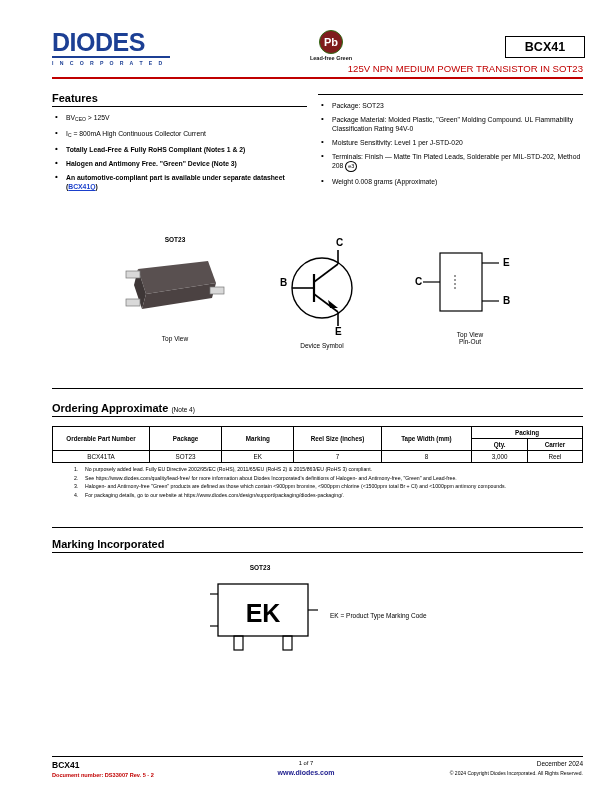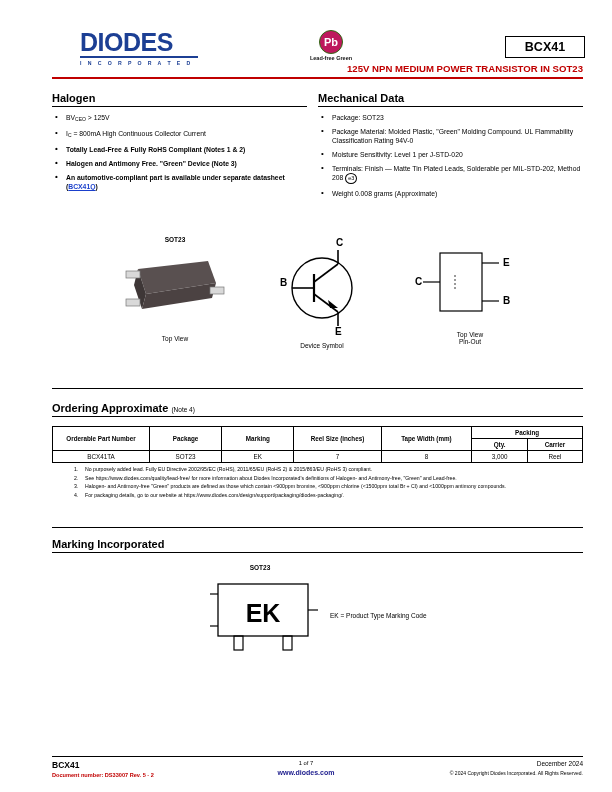--- a/index.html
+++ b/index.html
@@ -7,49 +7,49 @@
     width:612px;height:792px;
     background:#ffffff;
     font-family:"Liberation Sans", sans-serif;
     color:#000;
     position:relative;
     overflow:hidden;
   }
   .page{position:relative;width:612px;height:792px;}
 
   
-  .logo{position:absolute;left:52px;top:30px;width:120px;margin-left:28px;}
+  .logo{position:absolute;left:52px;top:30px;width:120px;}
   .logo-text{
     font-family:"Liberation Sans", sans-serif;
     font-weight:bold;font-size:25px;letter-spacing:-0.5px;color:#1c3f94;
     line-height:25px;
   }
   .logo-sub{
     font-size:5.2px;letter-spacing:2.4px;color:#1c3f94;font-weight:bold;
     margin-top:2px;
   }
   .logo-rule{height:2px;background:#1c3f94;margin-top:1px;width:118px;}
 
   .pbfree{position:absolute;left:296px;top:30px;width:70px;text-align:center;}
   .pbfree .circle{
     width:22px;height:22px;border-radius:50%;
-    background:#be185d;margin:0 auto;
+    background:#7f1d1d;margin:0 auto;
     color:#fff;font-size:11px;font-weight:bold;line-height:22px;
     border:1px solid #2f6b14;
   }
   .pbfree .cap{font-size:5.5px;font-weight:bold;margin-top:1px;color:#111;}
 
   .partbox{
     position:absolute;left:505px;top:36px;width:78px;height:20px;
     border:1px solid #000;text-align:center;
     font-size:12.5px;font-weight:bold;line-height:20px;
   }
   .title-line{
     position:absolute;left:52px;top:63px;width:531px;text-align:right;
-    font-size:9.6px;font-weight:bold;color:#c00000;
+    font-size:9.6px;font-weight:normal;color:#c00000;
   }
   .title-rule{position:absolute;left:52px;top:77px;width:531px;height:2px;background:#c00000;}
 
   
   .sec{position:absolute;}
   .sec-title{font-size:11px;font-weight:bold;}
   .sec-rule{height:1px;background:#000;margin-top:2px;}
 
   .bullets{margin:6px 0 0 0;padding:0;list-style:none;}
   .bullets li{
@@ -106,33 +106,32 @@
   <div class="pbfree">
     <div class="circle">Pb</div>
     <div class="cap">Lead-free Green</div>
   </div>
 
   <div class="partbox">BCX41</div>
   <div class="title-line">125V NPN MEDIUM POWER TRANSISTOR IN SOT23</div>
   <div class="title-rule"></div>
 
   <div class="sec" style="left:52px;top:92px;width:255px;">
-    <div class="sec-title">Halogen</div>
+    <div class="sec-title">Features</div>
     <div class="sec-rule"></div>
     <ul class="bullets">
       <li>BV<span class="sub">CEO</span> &gt; 125V</li>
       <li>I<span class="sub">C</span> = 800mA High Continuous Collector Current</li>
       <li class="b">Totally Lead-Free &amp; Fully RoHS Compliant (Notes 1 &amp; 2)</li>
       <li class="b">Halogen and Antimony Free. "Green" Device (Note 3)</li>
       <li class="b">An automotive-compliant part is available under separate datasheet (<a class="lnk" href="#">BCX41Q</a>)</li>
     </ul>
   </div>
 
   <div class="sec" style="left:318px;top:92px;width:265px;">
-    <div class="sec-title">Mechanical Data</div>
     <div class="sec-rule"></div>
     <ul class="bullets">
       <li>Package: SOT23</li>
       <li>Package Material: Molded Plastic, "Green" Molding Compound. UL Flammability Classification Rating 94V-0</li>
       <li>Moisture Sensitivity: Level 1 per J-STD-020</li>
       <li>Terminals: Finish — Matte Tin Plated Leads, Solderable per MIL-STD-202, Method 208 <span style="display:inline-block;border:1px solid #000;border-radius:50%;padding:0 2px;font-size:5.5px;">e3</span></li>
       <li>Weight 0.008 grams (Approximate)</li>
     </ul>
   </div>
 

